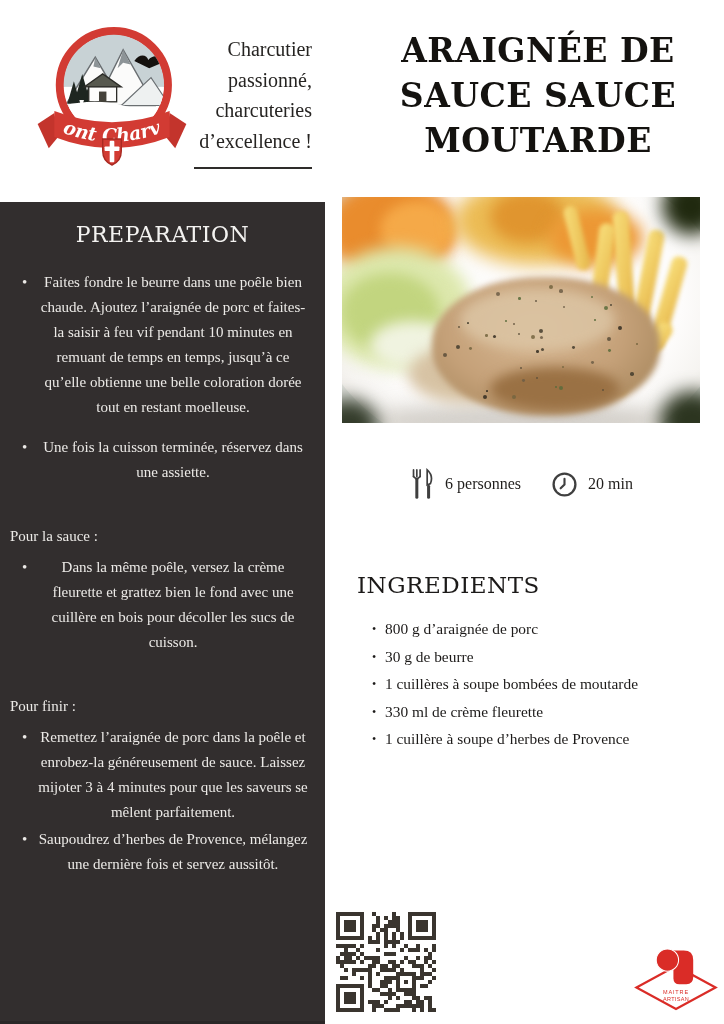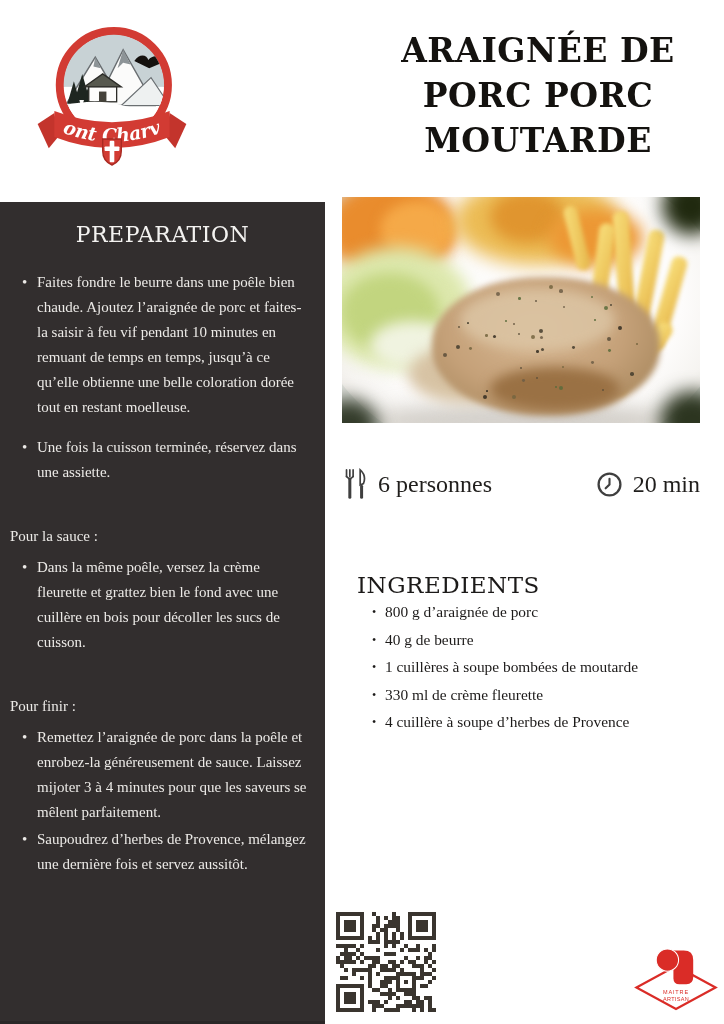--- a/index.html
+++ b/index.html
@@ -19,21 +19,21 @@
                   font-size:33px; line-height:45px; color:#14120f; letter-spacing:.5px; }
   .recipe-title span { display:block; }
 
   
   .prep-panel { position:absolute; left:0; top:202px; width:325px; height:829px;
                 background:#322e2e; color:#eceae7; }
   .prep-heading { text-align:center; padding-top:20px;
                   font-family:"DejaVu Serif","Liberation Serif",serif;
                   font-size:22px; letter-spacing:.5px; color:#f3f2f0; font-weight:normal; }
   .prep-body { margin-top:23px; padding:0 16px 0 10px; font-size:15px; line-height:25px; }
-  .prep-body ul { list-style:none; padding-left:12px; }
+  .prep-body ul { list-style:none; padding-left:12px;text-align:center; }
   .prep-body li { position:relative; padding-left:15px; }
   .prep-body li::before { content:"\2022"; position:absolute; left:0; top:0; }
   ul.spaced li + li { margin-top:15px;font-family:Liberation Serif, serif; }
   ul.tight li + li { margin-top:2px; }
   .group-label { margin:39px 0 6px 0; }
   .panel-strip { position:absolute; left:0; bottom:0; width:100%; height:10px;
                  background:rgba(0,0,0,.14); }
 
   
   .photo { position:absolute; left:342px; top:197px; width:358px; height:226px;
@@ -68,27 +68,27 @@
   .pork-sauce { left:118px; top:92px; width:155px; height:62px; background:#dcc5a4; filter:blur(6px); opacity:.85; }
   .pork-crust { left:148px; top:170px; width:130px; height:44px; background:#9a7144; filter:blur(6px); }
   #speckles { left:98px; top:88px; width:218px; height:126px; border-radius:48%; overflow:hidden; }
   .corner { filter:blur(9px); border-radius:50%; }
   .corner-tr { right:-20px; top:-20px; width:58px; height:58px; background:#20290f; }
   .corner-br { right:-24px; bottom:-26px; width:64px; height:58px; background:#2c3520; }
   .corner-bl { left:-24px; bottom:-28px; width:60px; height:52px; background:#333b2a; }
 
   
   .serving-row { position:absolute; left:342px; top:462px; width:358px; height:44px;
-                 display:flex; align-items:center; justify-content:space-between; gap:30px;
-                 font-size:24px; color:#201e1c; }
+                 display:flex; align-items:center; justify-content:center; gap:30px;
+                 font-size:16px; color:#201e1c; }
   .serving-item { display:flex; align-items:center; gap:10px; }
   .ingredients { position:absolute; left:357px; top:572px; width:340px; color:#1c1a19; }
   .ingredients-heading { font-family:"DejaVu Serif","Liberation Serif",serif;
                          font-size:23px; letter-spacing:.5px; font-weight:normal; }
-  .ingredients ul { list-style:none; padding-left:15px;font-family:Liberation Serif, serif; }
+  .ingredients ul { list-style:none; margin-top:17px; padding-left:15px;font-family:Liberation Serif, serif; }
   .ingredients li { position:relative; padding-left:13px; font-size:15.4px; line-height:27.5px; }
   .ingredients li::before { content:"\2022"; position:absolute; left:0; top:1px; font-size:12px; }
 
   
   .qr { position:absolute; left:336px; top:912px; width:100px; height:100px; }
   .ma-badge { position:absolute; left:633px; top:940px; width:86px; height:78px; }
 </style>
 </head>
 <body>
 
@@ -130,24 +130,31 @@
         <textPath href="#ribbonTextPath" startOffset="50%" text-anchor="middle">Mont Charvin</textPath>
       </text>
     </g>
     <g>
       <path d="M78 128 h20 v13 q0 11 -10 15 q-10 -4 -10 -15 Z" fill="#d23b33" stroke="#a92a22" stroke-width="1.5"></path>
       <rect x="85.5" y="130" width="5" height="23" rx="1" fill="#ffffff"></rect>
       <rect x="80" y="136" width="16" height="5" rx="1" fill="#ffffff"></rect>
     </g>
   </svg>
 
+  <div class="tagline">
+    <span>Charcutier</span><br>
+    <span>passionné,</span><br>
+    <span>charcuteries</span><br>
+    <span>d’excellence !</span>
+    <div class="tagline-rule"></div>
+  </div>
 
   <h1 class="recipe-title">
     <span>ARAIGNÉE DE</span>
-    <span>PORC PORC</span>
+    <span>SAUCE SAUCE</span>
     <span>MOUTARDE</span>
   </h1>
 
   <div class="prep-panel">
     <h2 class="prep-heading">PREPARATION</h2>
     <div class="prep-body">
       <ul class="spaced">
         <li>Faites fondre le beurre dans une poêle bien chaude. Ajoutez l’araignée de porc et faites-la saisir à feu vif pendant 10 minutes en remuant de temps en temps, jusqu’à ce qu’elle obtienne une belle coloration dorée tout en restant moelleuse.</li>
         <li>Une fois la cuisson terminée, réservez dans une assiette.</li>
       </ul>
@@ -258,24 +265,24 @@
         <path d="M14 8 V14 L10 18" stroke-width="2.2"></path>
       </svg>
       <span>20 min</span>
     </div>
   </div>
 
   <div class="ingredients">
     <h2 class="ingredients-heading">INGREDIENTS</h2>
     <ul>
       <li>800 g d’araignée de porc</li>
-      <li>40 g de beurre</li>
+      <li>30 g de beurre</li>
       <li>1 cuillères à soupe bombées de moutarde</li>
       <li>330 ml de crème fleurette</li>
-      <li>4 cuillère à soupe d’herbes de Provence</li>
+      <li>1 cuillère à soupe d’herbes de Provence</li>
     </ul>
   </div>
 
   <div class="qr" id="qr"><svg viewBox="0 0 100 100" width="100" height="100" fill="#3a352f">
         <rect x="0" y="0" width="4" height="4"></rect>
         <rect x="4" y="0" width="4" height="4"></rect>
         <rect x="8" y="0" width="4" height="4"></rect>
         <rect x="12" y="0" width="4" height="4"></rect>
         <rect x="16" y="0" width="4" height="4"></rect>
         <rect x="20" y="0" width="4" height="4"></rect>

